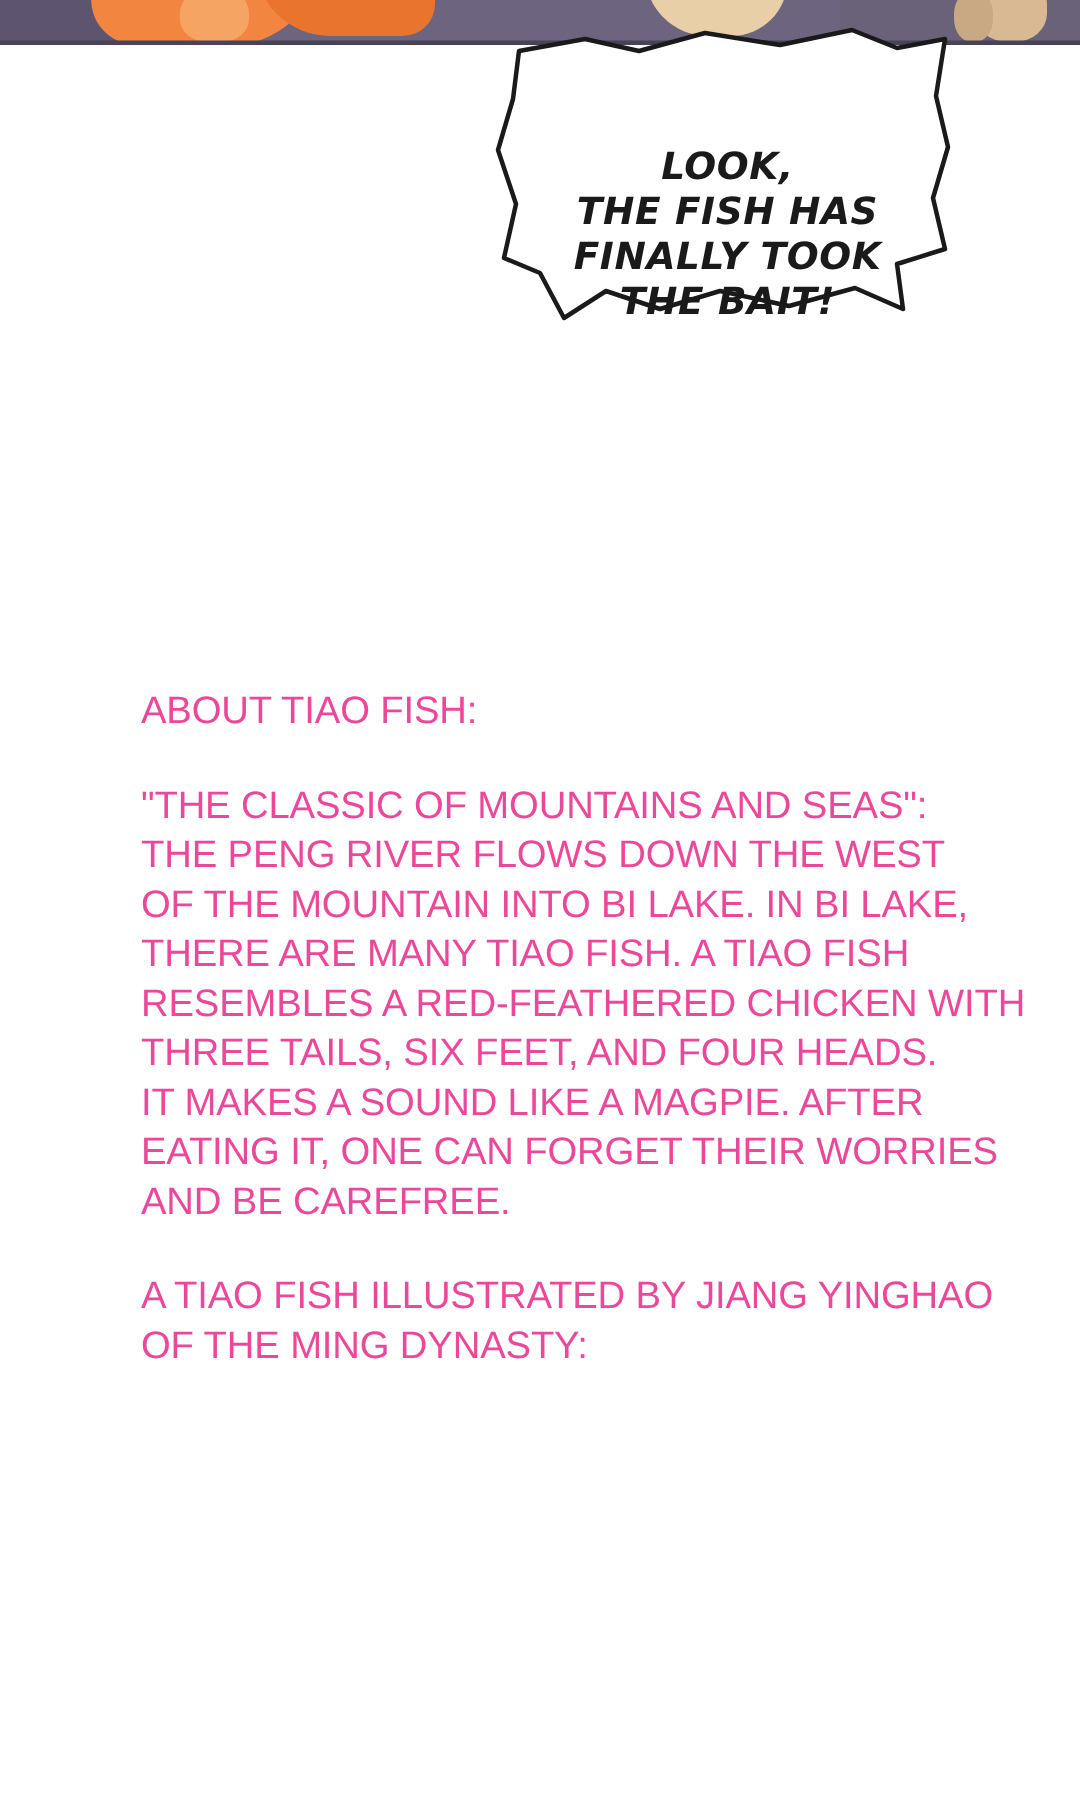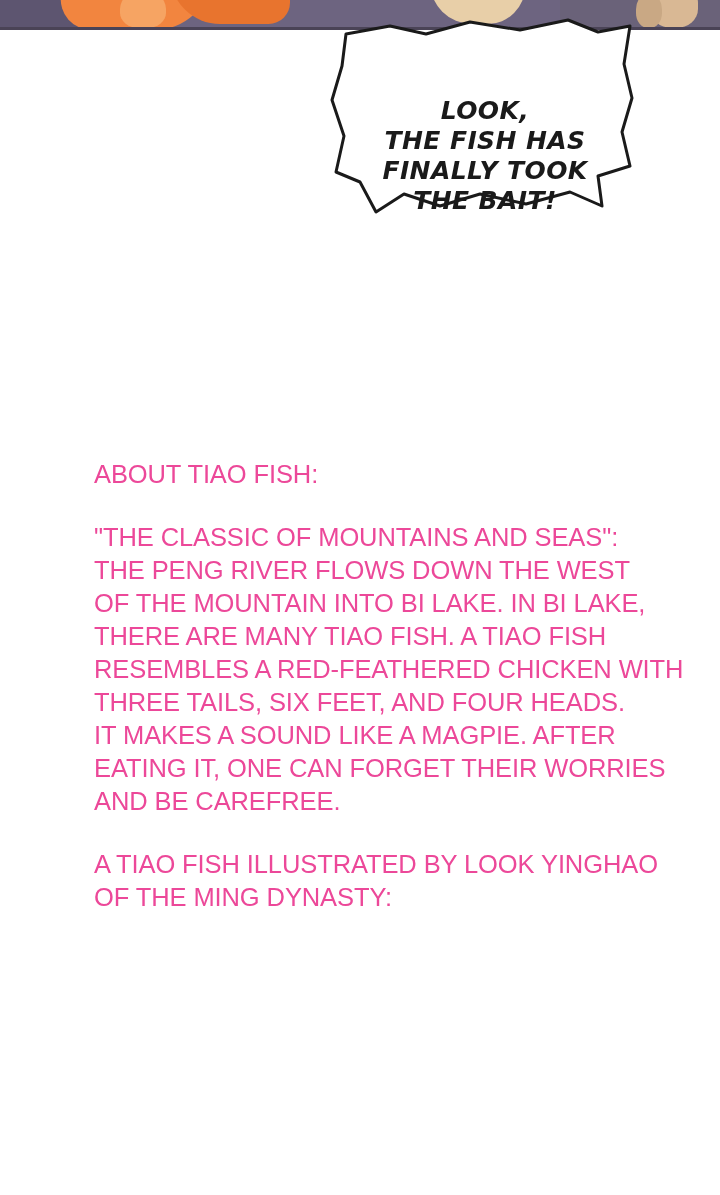--- a/index.html
+++ b/index.html
@@ -191,17 +191,17 @@
     <p>ABOUT TIAO FISH:</p>
     <p>"THE CLASSIC OF MOUNTAINS AND SEAS":
 THE PENG RIVER FLOWS DOWN THE WEST
 OF THE MOUNTAIN INTO BI LAKE. IN BI LAKE,
 THERE ARE MANY TIAO FISH. A TIAO FISH
 RESEMBLES A RED-FEATHERED CHICKEN WITH
 THREE TAILS, SIX FEET, AND FOUR HEADS.
 IT MAKES A SOUND LIKE A MAGPIE. AFTER
 EATING IT, ONE CAN FORGET THEIR WORRIES
 AND BE CAREFREE.</p>
-    <p>A TIAO FISH ILLUSTRATED BY LOOK YINGHAO
+    <p>A TIAO FISH ILLUSTRATED BY JIANG YINGHAO
 OF THE MING DYNASTY:</p>
   </div>
 
 </div>
 
 </body></html>

